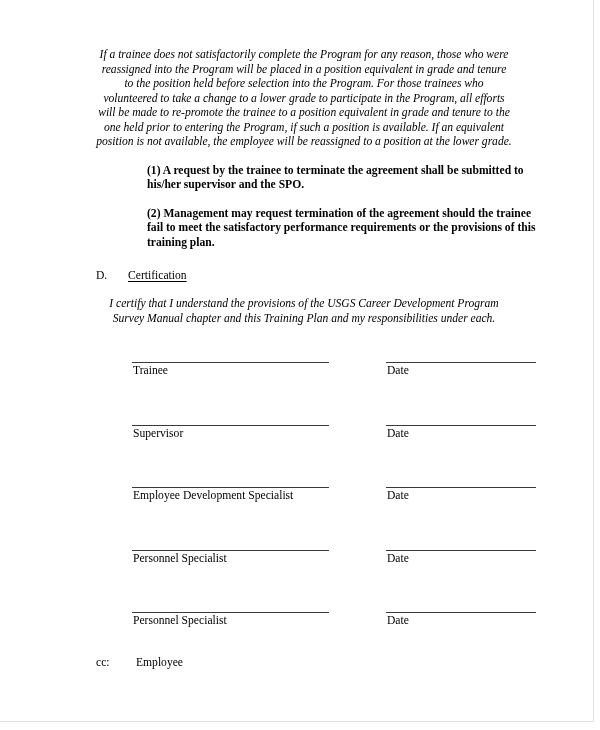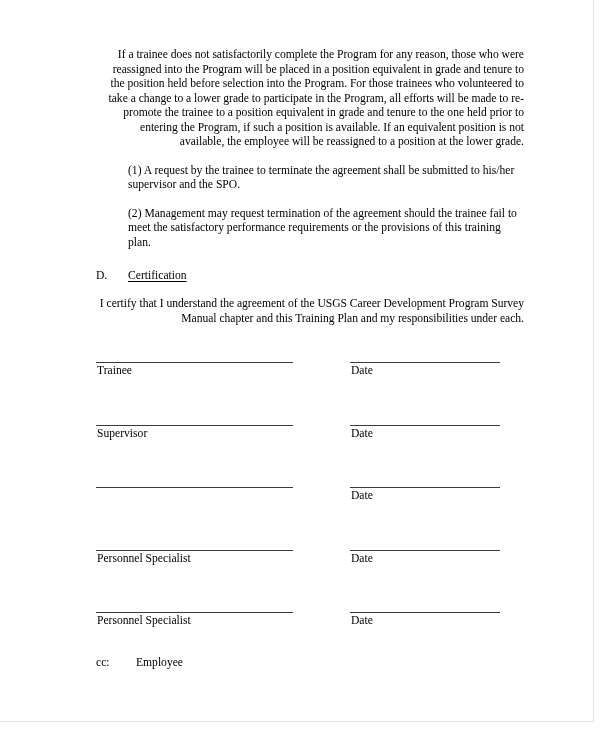--- a/index.html
+++ b/index.html
@@ -27,34 +27,36 @@
   }
 
   .content {
     position: absolute;
     left: 96px;
     top: 48px;
     width: 428px;
   }
 
   p.body-text {
-    margin: 0 0 14px 0;
+    margin: 0 12px 14px 0;
     font-size: 11.6px;
     line-height: 14.55px;
-    text-align: right;
+    text-align: center;
     letter-spacing: -0.02px;
+    font-style: italic;
   }
 
   p.body-text.tight {
     margin-bottom: 0;
   }
 
   .indent-block {
-    margin: 0 0 14px 32px;
+    margin: 0 0 14px 51px;
     width: 396px;
+    font-weight: bold;
   }
 
   .indent-block p {
     margin: 0;
     font-size: 11.6px;
     line-height: 14.55px;
   }
 
   .section-heading {
     margin: 18px 0 14px 0;
@@ -74,20 +76,21 @@
   .sig-area {
     position: absolute;
     left: 96px;
     top: 362px;
     width: 428px;
   }
 
   .sig-row {
     position: relative;
     height: 62.5px;
+    margin-left: 36px;
   }
 
   .sig-line {
     position: absolute;
     top: 0;
     height: 0;
     border-top: 1px solid #3a3a3a;
   }
   .sig-line.left  { left: 0px;   width: 197px; }
   .sig-line.right { left: 254px; width: 150px; }
@@ -132,21 +135,21 @@
 
     <div class="indent-block">
       <p>(2) Management may request termination of the agreement should the trainee fail to meet the satisfactory performance requirements or the provisions of this training plan.</p>
     </div>
 
     <div class="section-heading">
       <span class="sec-letter">D.</span>
       <span class="sec-title">Certification</span>
     </div>
 
-    <p class="body-text tight">I certify that I understand the agreement of the USGS Career Development Program Survey Manual chapter and this Training Plan and my responsibilities under each.</p>
+    <p class="body-text tight">I certify that I understand the provisions of the USGS Career Development Program Survey Manual chapter and this Training Plan and my responsibilities under each.</p>
 
   </div>
 
   <div class="sig-area">
 
     <div class="sig-row">
       <div class="sig-line left"></div>
       <div class="sig-line right"></div>
       <div class="sig-label left">Trainee</div>
       <div class="sig-label right">Date</div>
@@ -155,20 +158,21 @@
     <div class="sig-row">
       <div class="sig-line left"></div>
       <div class="sig-line right"></div>
       <div class="sig-label left">Supervisor</div>
       <div class="sig-label right">Date</div>
     </div>
 
     <div class="sig-row">
       <div class="sig-line left"></div>
       <div class="sig-line right"></div>
+      <div class="sig-label left">Employee Development Specialist</div>
       <div class="sig-label right">Date</div>
     </div>
 
     <div class="sig-row">
       <div class="sig-line left"></div>
       <div class="sig-line right"></div>
       <div class="sig-label left">Personnel Specialist</div>
       <div class="sig-label right">Date</div>
     </div>
 

